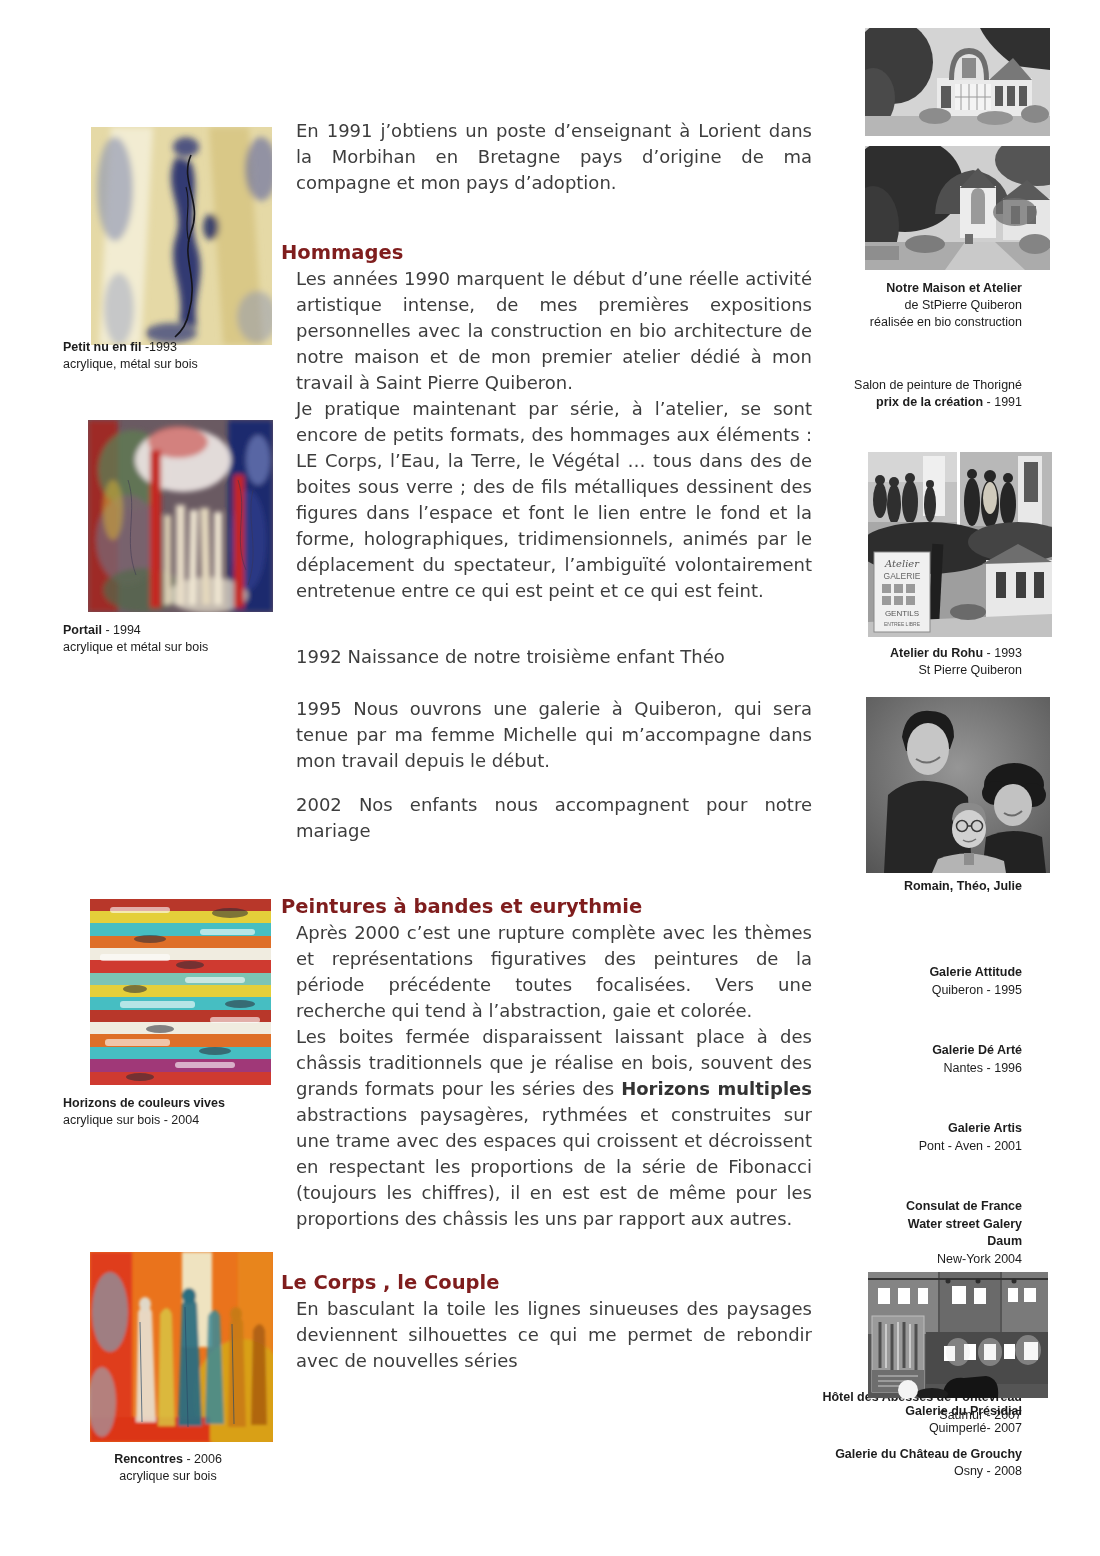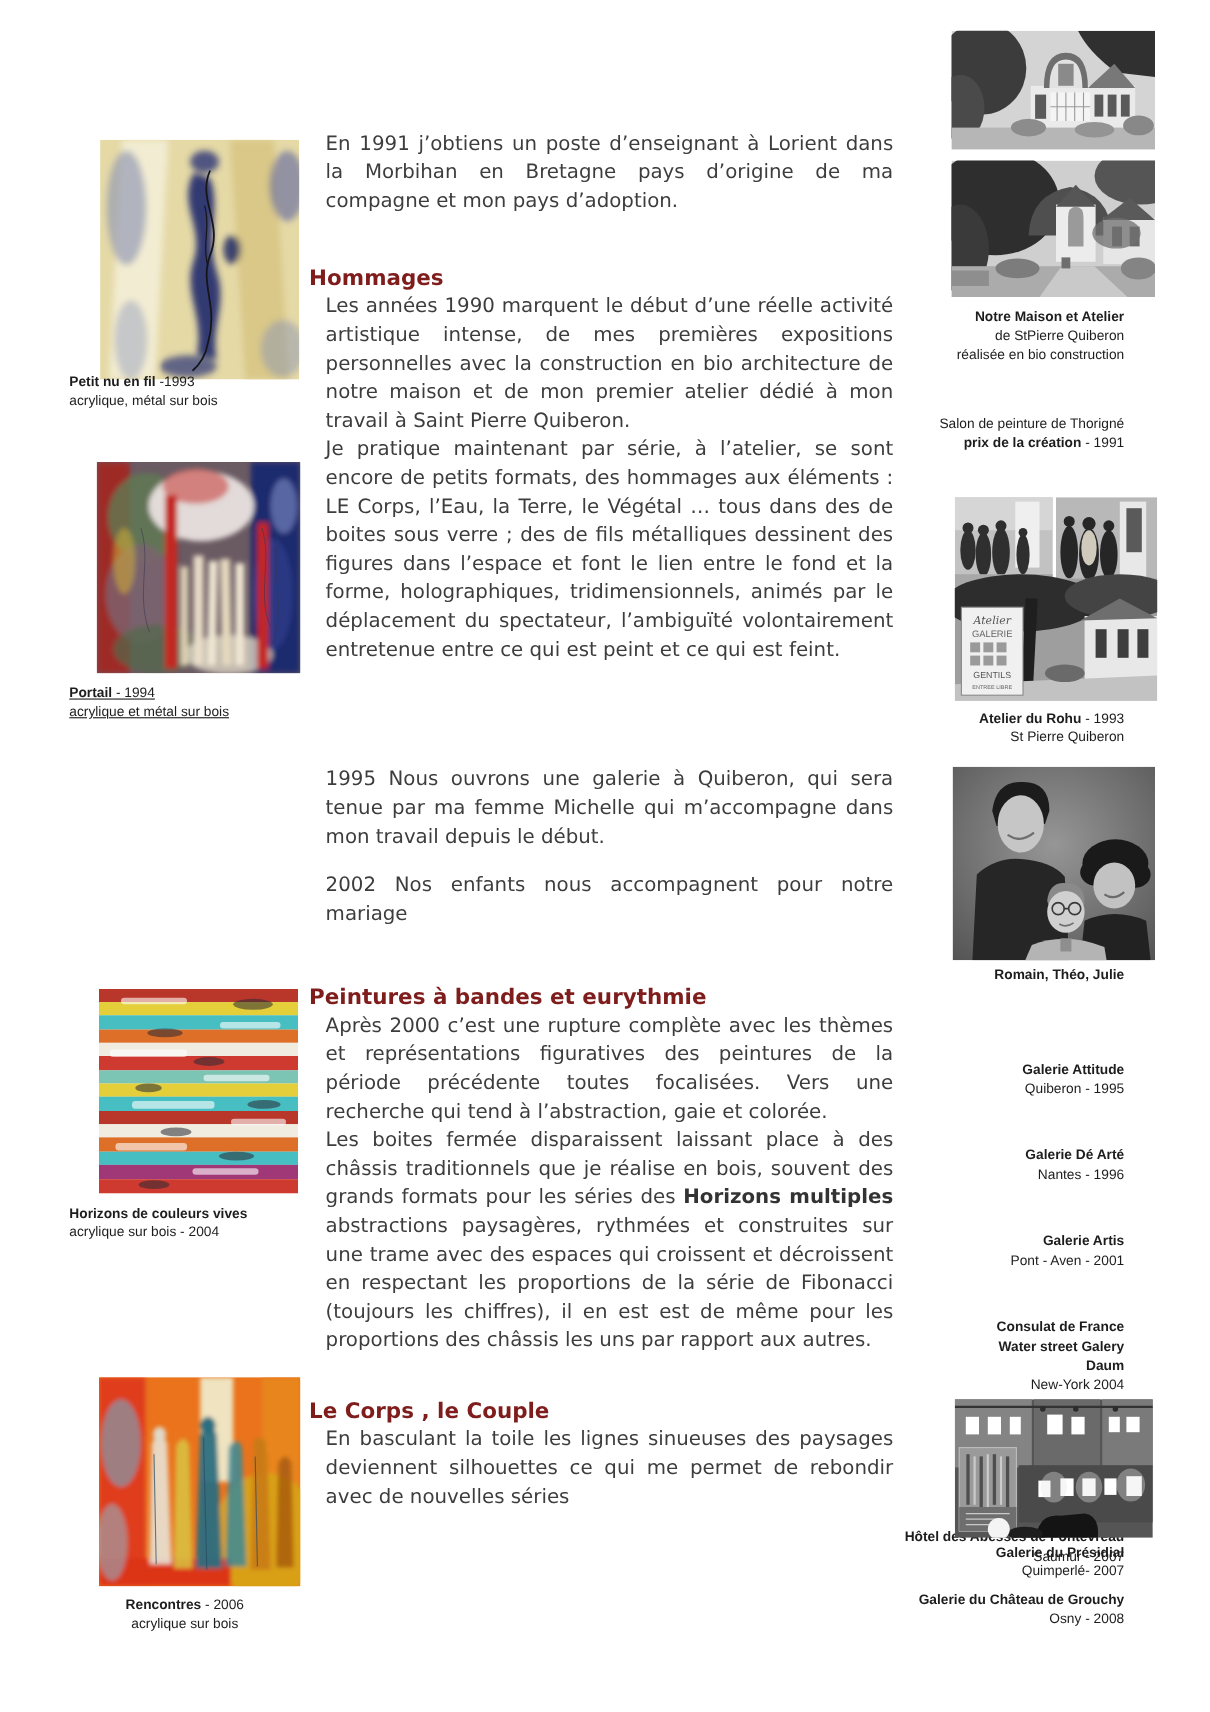--- a/index.html
+++ b/index.html
@@ -89,21 +89,21 @@
         <ellipse cx="25" cy="90" rx="10" ry="30" fill="#d8b838" opacity=".5"></ellipse>
         <ellipse cx="170" cy="40" rx="12" ry="25" fill="#8090c8" opacity=".6"></ellipse>
       </g>
       <g opacity=".65" stroke="#3a3550" stroke-width=".8" fill="none">
         <path d="M150,60 C160,90 145,120 158,150"></path>
           <path d="M165,70 C158,100 172,130 160,165"></path>
         <path d="M40,60 C50,90 35,120 48,155"></path>
       </g>
     </svg>
   </div>
-  <div class="cap leftcap" style="top:622px;text-decoration:underline;">
+  <div class="cap leftcap" style="top:622px;">
     <span class="t">Portail</span><span> - 1994</span><br>
     <span>acrylique et métal sur bois</span>
   </div>
 
   <div class="fig" style="left:62px;top:899px;">
     <svg width="181" height="186" viewBox="0 0 181 186">
       <rect width="181" height="186" fill="#f0ece0"></rect>
       <g>
         <rect y="0" width="181" height="12" fill="#b8372a"></rect>
           <rect y="12" width="181" height="12" fill="#e4cf3a"></rect>
@@ -189,20 +189,23 @@
   <div class="tblock" style="top:118px;">
     <p>En 1991 j’obtiens un poste d’enseignant à Lorient dans la Morbihan  en Bretagne pays d’origine de ma compagne et mon pays d’adoption.</p>
   </div>
 
   <div class="thead" style="top:240px;">Hommages</div>
   <div class="tblock" style="top:266px;">
     <p>Les années 1990 marquent le début d’une réelle activité artistique intense, de mes premières expositions personnelles avec la construction en bio architecture de notre maison et de mon premier atelier dédié à mon travail à Saint Pierre Quiberon.</p>
     <p>Je pratique maintenant par série, à l’atelier, se sont encore de petits formats, des hommages aux éléments : LE Corps, l’Eau, la Terre, le Végétal …  tous dans des de boites sous verre ; des de fils métalliques dessinent des figures dans l’espace et font le lien entre le fond et la forme, holographiques, tridimensionnels, animés par le déplacement du spectateur, l’ambiguïté volontairement entretenue entre ce qui est peint et ce qui est feint.</p>
   </div>
 
+  <div class="tblock" style="top:644px;">
+    <p>1992 Naissance de notre troisième enfant Théo</p>
+  </div>
   <div class="tblock" style="top:696px;">
     <p>1995 Nous ouvrons une galerie à Quiberon, qui sera tenue par ma femme Michelle qui m’accompagne dans mon travail depuis le début.</p>
   </div>
   <div class="tblock" style="top:792px;">
     <p>2002 Nos enfants nous accompagnent pour notre mariage</p>
   </div>
 
   <div class="thead" style="top:894px;">Peintures à bandes et eurythmie</div>
   <div class="tblock" style="top:920px;">
     <p>Après 2000 c’est une rupture complète avec les thèmes et représentations figuratives des peintures de la période précédente toutes focalisées.  Vers une recherche qui tend à l’abstraction, gaie et colorée.</p>

